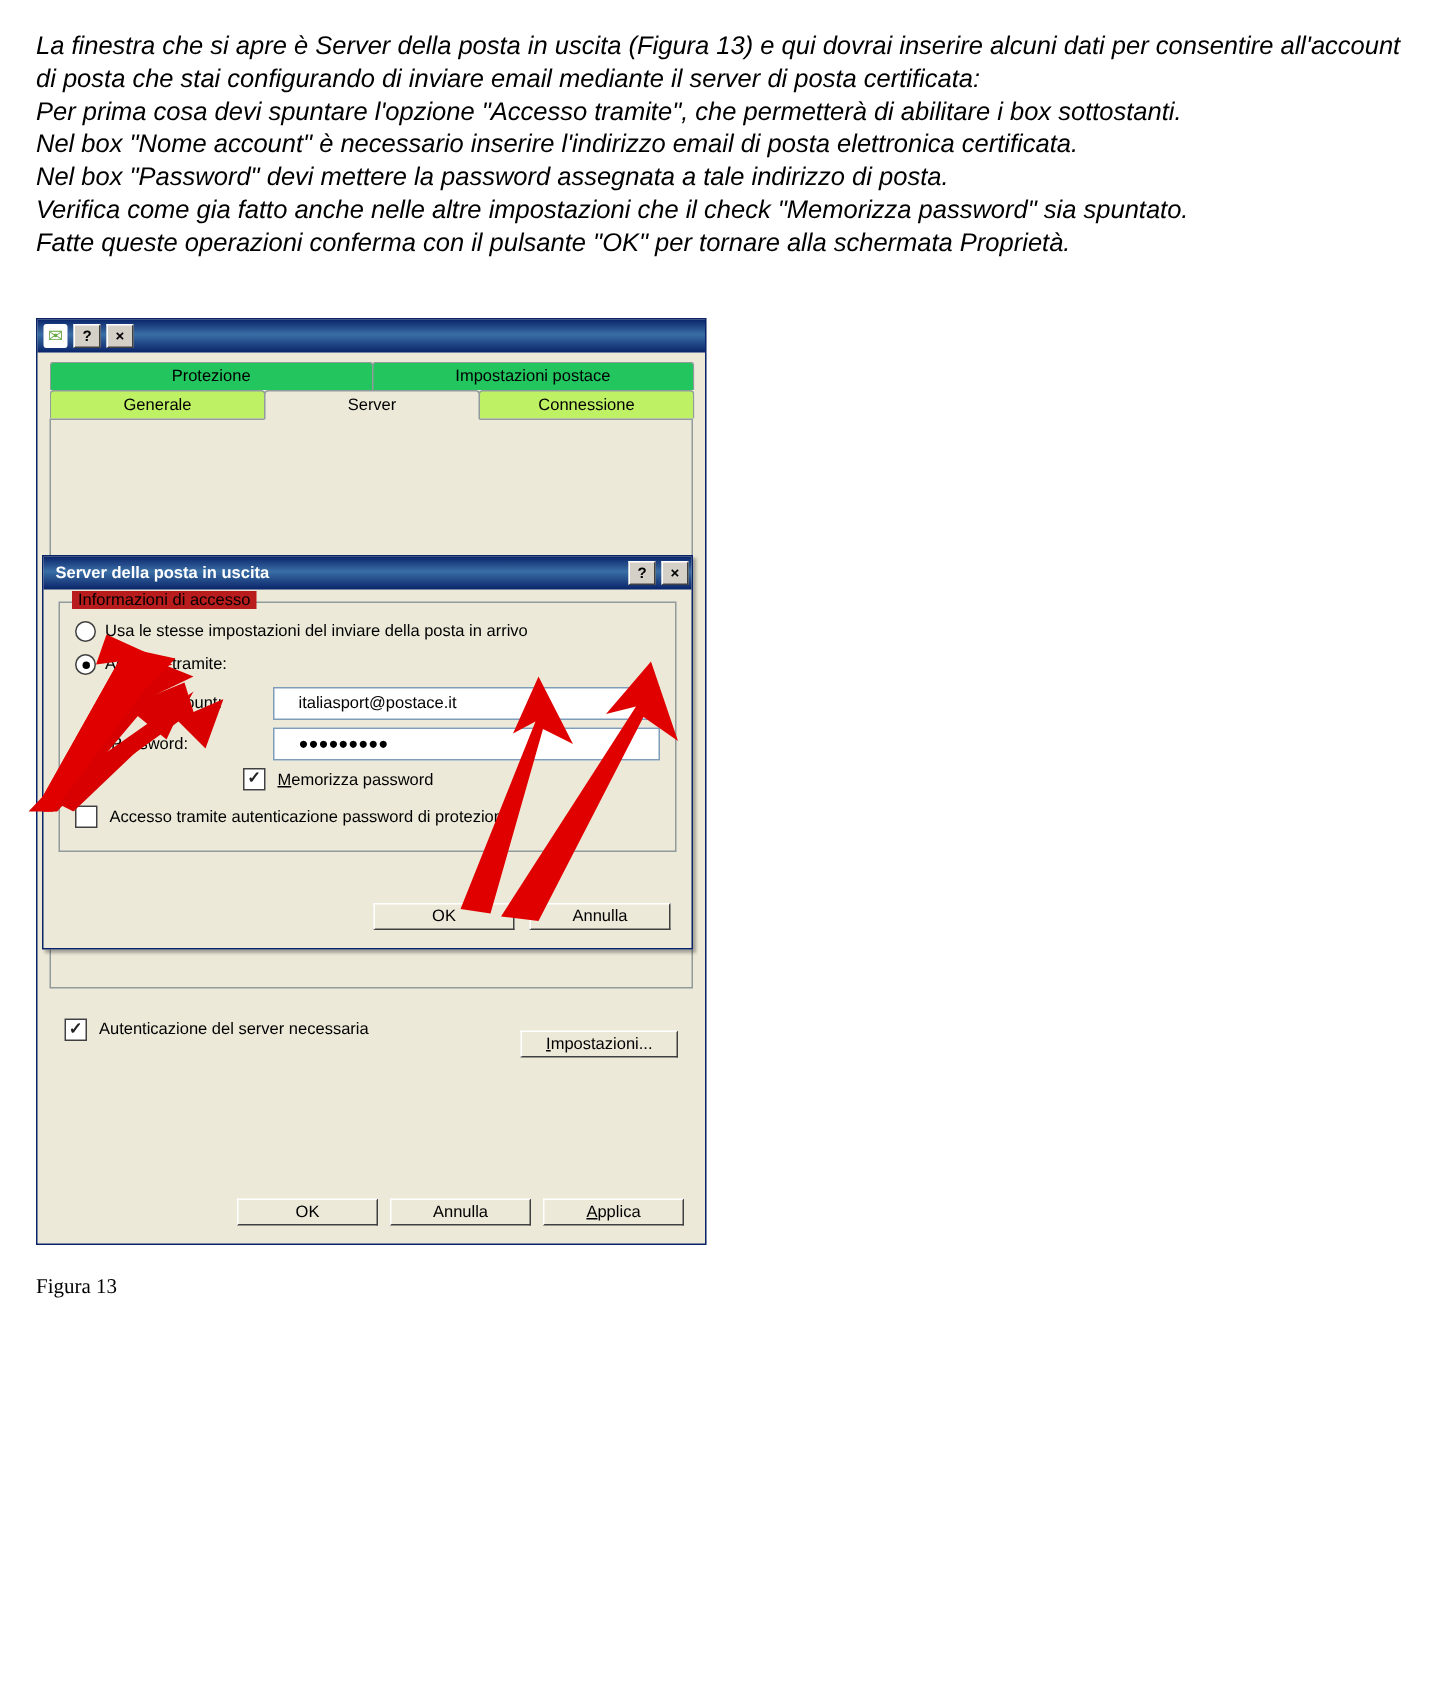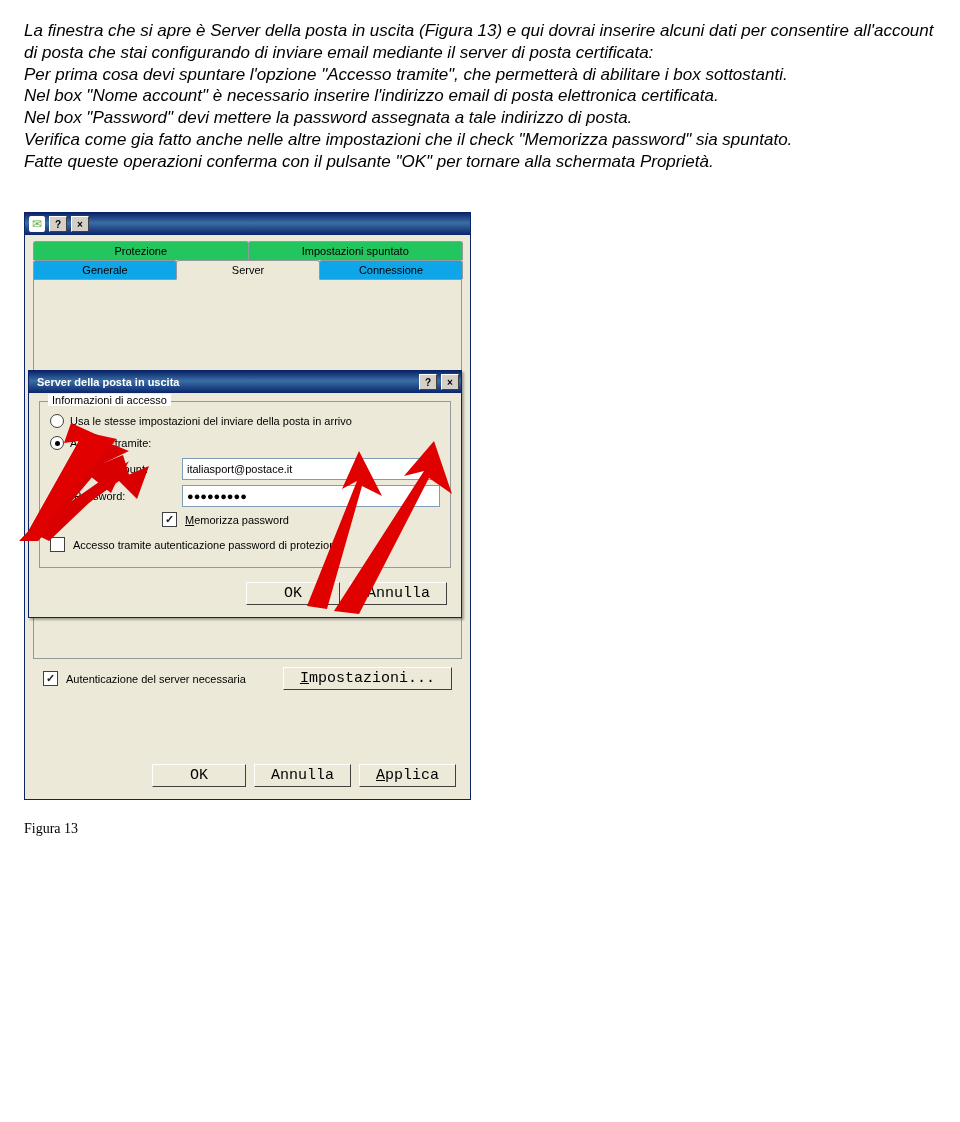--- a/index.html
+++ b/index.html
@@ -60,21 +60,21 @@
     display: flex; align-items: center; justify-content: center;
     font-weight: bold;
   }
   .tabstrip {
     display: grid;
     grid-template-columns: 1fr 1fr 1fr 1fr;
     margin: 6px 8px 0 8px;
     font-size: 11px;
   }
   .tab {
-    background: #0ea5e9;
+    background: #bef264;
     border: 1px solid #919b9c;
     border-bottom: none;
     border-radius: 3px 3px 0 0;
     text-align: center;
     padding: 3px 2px;
     margin-right: -1px;
     position: relative;
   }
   .tab.back { background:#e4e2d5; z-index:1; }
   .tab.front { background:#22c55e; z-index:5; grid-column: span 2;}
@@ -97,24 +97,25 @@
     padding: 10px 10px 8px 10px;
     background:#ece9d8;
     min-height: 70px;
     position: relative;
   }
   .btn {
     background: #ece9d8;
     border: 1px solid #404040;
     border-top-color:#fff; border-left-color:#fff;
     padding: 2px 16px;
-    font-family: Liberation Mono, monospace;
-    font-size: 15px;
+    font-family: Liberation Sans, sans-serif;
+    font-size: 11px;
     min-width: 60px;
     text-align:center;
+    margin-top:20px;
   }
   .btnrow-outer {
     display:flex; gap:8px; justify-content:flex-end;
     padding: 6px 14px 12px 0;
   }
 
   
   .win-inner {
     position: absolute;
     left: -6px;
@@ -125,35 +126,35 @@
     box-shadow: 2px 2px 2px rgba(0,0,0,0.3);
   }
   .fieldset {
     border:1px solid #919b9c;
     margin: 8px 10px 8px 10px;
     padding: 8px 10px 10px 10px;
     position: relative;
   }
   .legend {
     position: absolute; top: -8px; left: 8px;
-    background:#ffffff; padding: 0 4px;
+    background:#b91c1c; padding: 0 4px;
     font-size:11px;
   }
   .radio-row { display:flex; align-items:center; gap:6px; margin: 4px 0 8px 0; }
   .radio {
     width:12px;height:12px;border:1px solid #404040;border-radius:50%;
     background:#fff; display:flex;align-items:center;justify-content:center;
   }
   .radio .dot { width:5px;height:5px;border-radius:50%;background:#000; }
   .indent { margin-left: 24px; }
   .form-row { display:flex; align-items:center; gap:8px; margin:5px 0; }
   .form-row label { width: 100px; }
   .txt {
     flex:1; background:#fff; border:1px solid #7f9db9;
-    height:18px; padding:1px 4px; font-size:11px;
+    height:18px; padding:1px 16px; font-size:11px;
     display:flex; align-items:center;
   }
   .chk {
     width:13px;height:13px;border:1px solid #404040;background:#fff;
     display:flex;align-items:center;justify-content:center;font-size:11px;line-height:1;
   }
   .chk.checked::after { content:"✓"; font-weight:bold; color:#222; }
   .inner-btnrow {
     display:flex; gap:10px; justify-content:flex-end;
     padding: 6px 14px 12px 0;
@@ -193,21 +194,21 @@
 <div class="figwrap">
 <div class="win-outer">
   <div class="titlebar">
     <span class="tb-icon">✉</span>
     <span class="tb-btn">?</span>
     <span class="tb-btn">×</span>
   </div>
 
   <div class="tabstrip">
     <div class="tab back front">Protezione</div>
-    <div class="tab back front">Impostazioni spuntato</div>
+    <div class="tab back front">Impostazioni postace</div>
   </div>
   <div class="tabstrip-row2">
     <div class="tab single">Generale</div>
     <div class="tab single active">Server</div>
     <div class="tab single">Connessione</div>
   </div>
 
   <div class="tabbody" style="min-height:360px;">
 
     <div class="win-inner">

